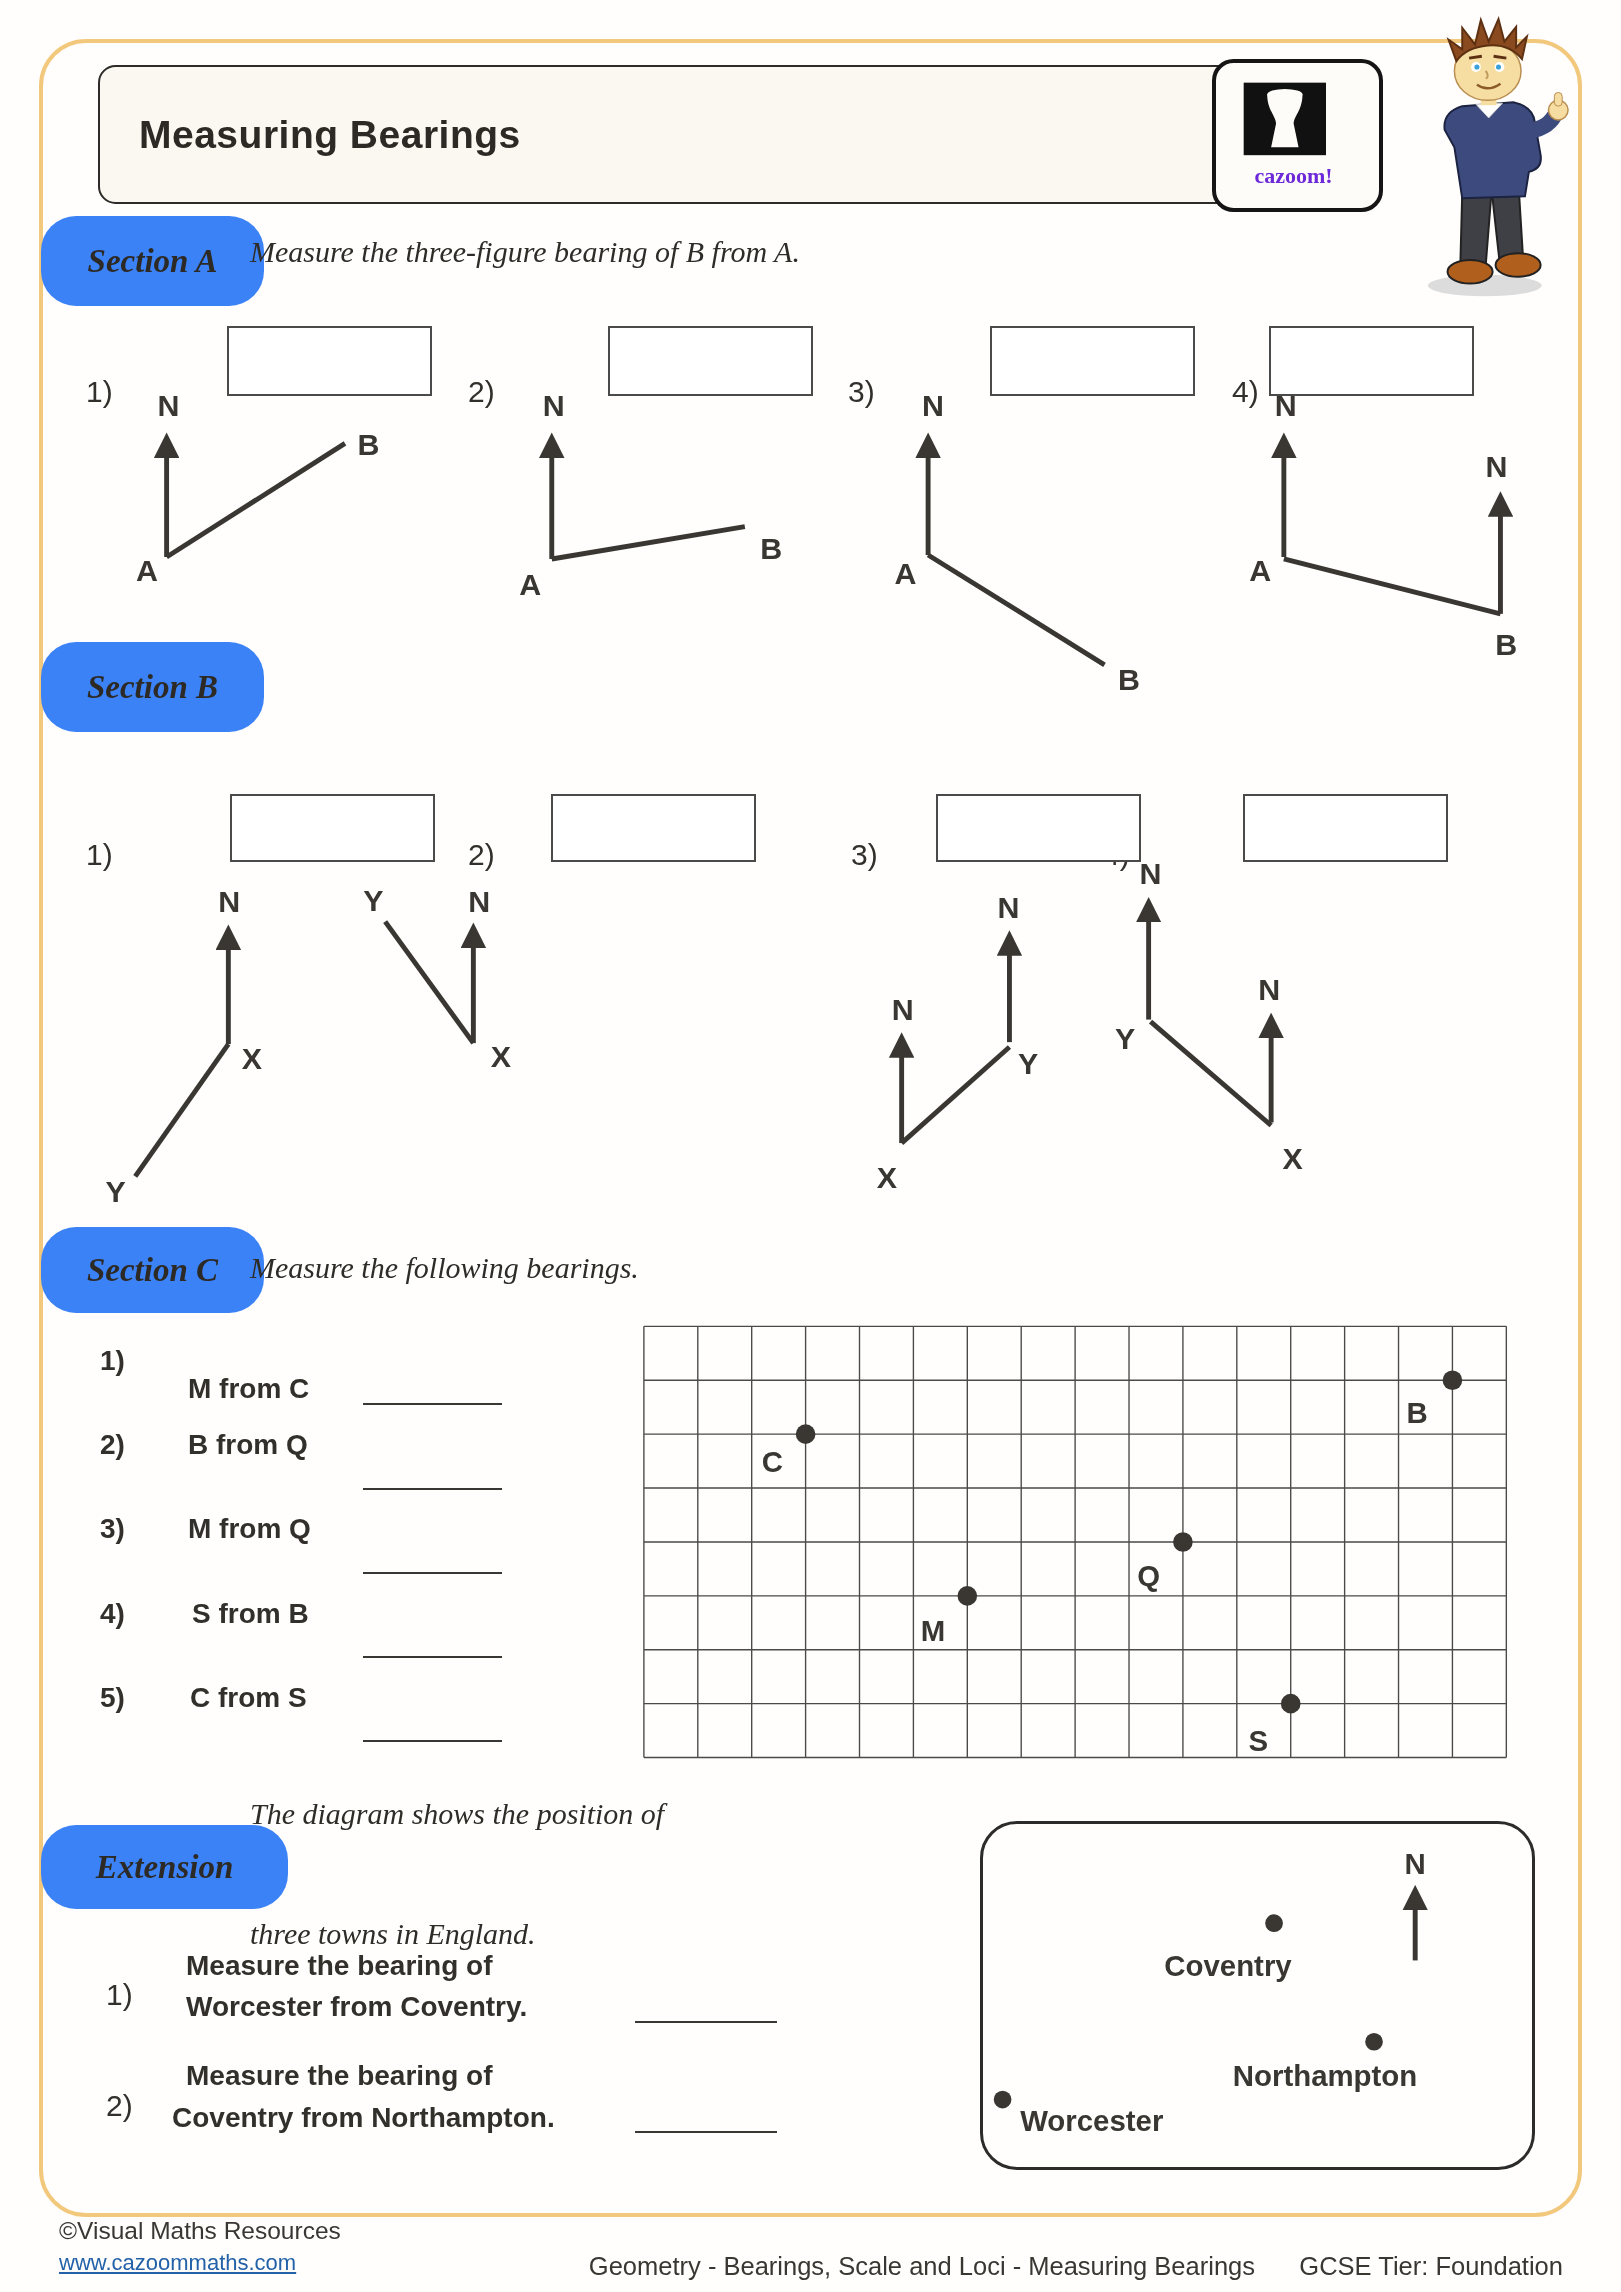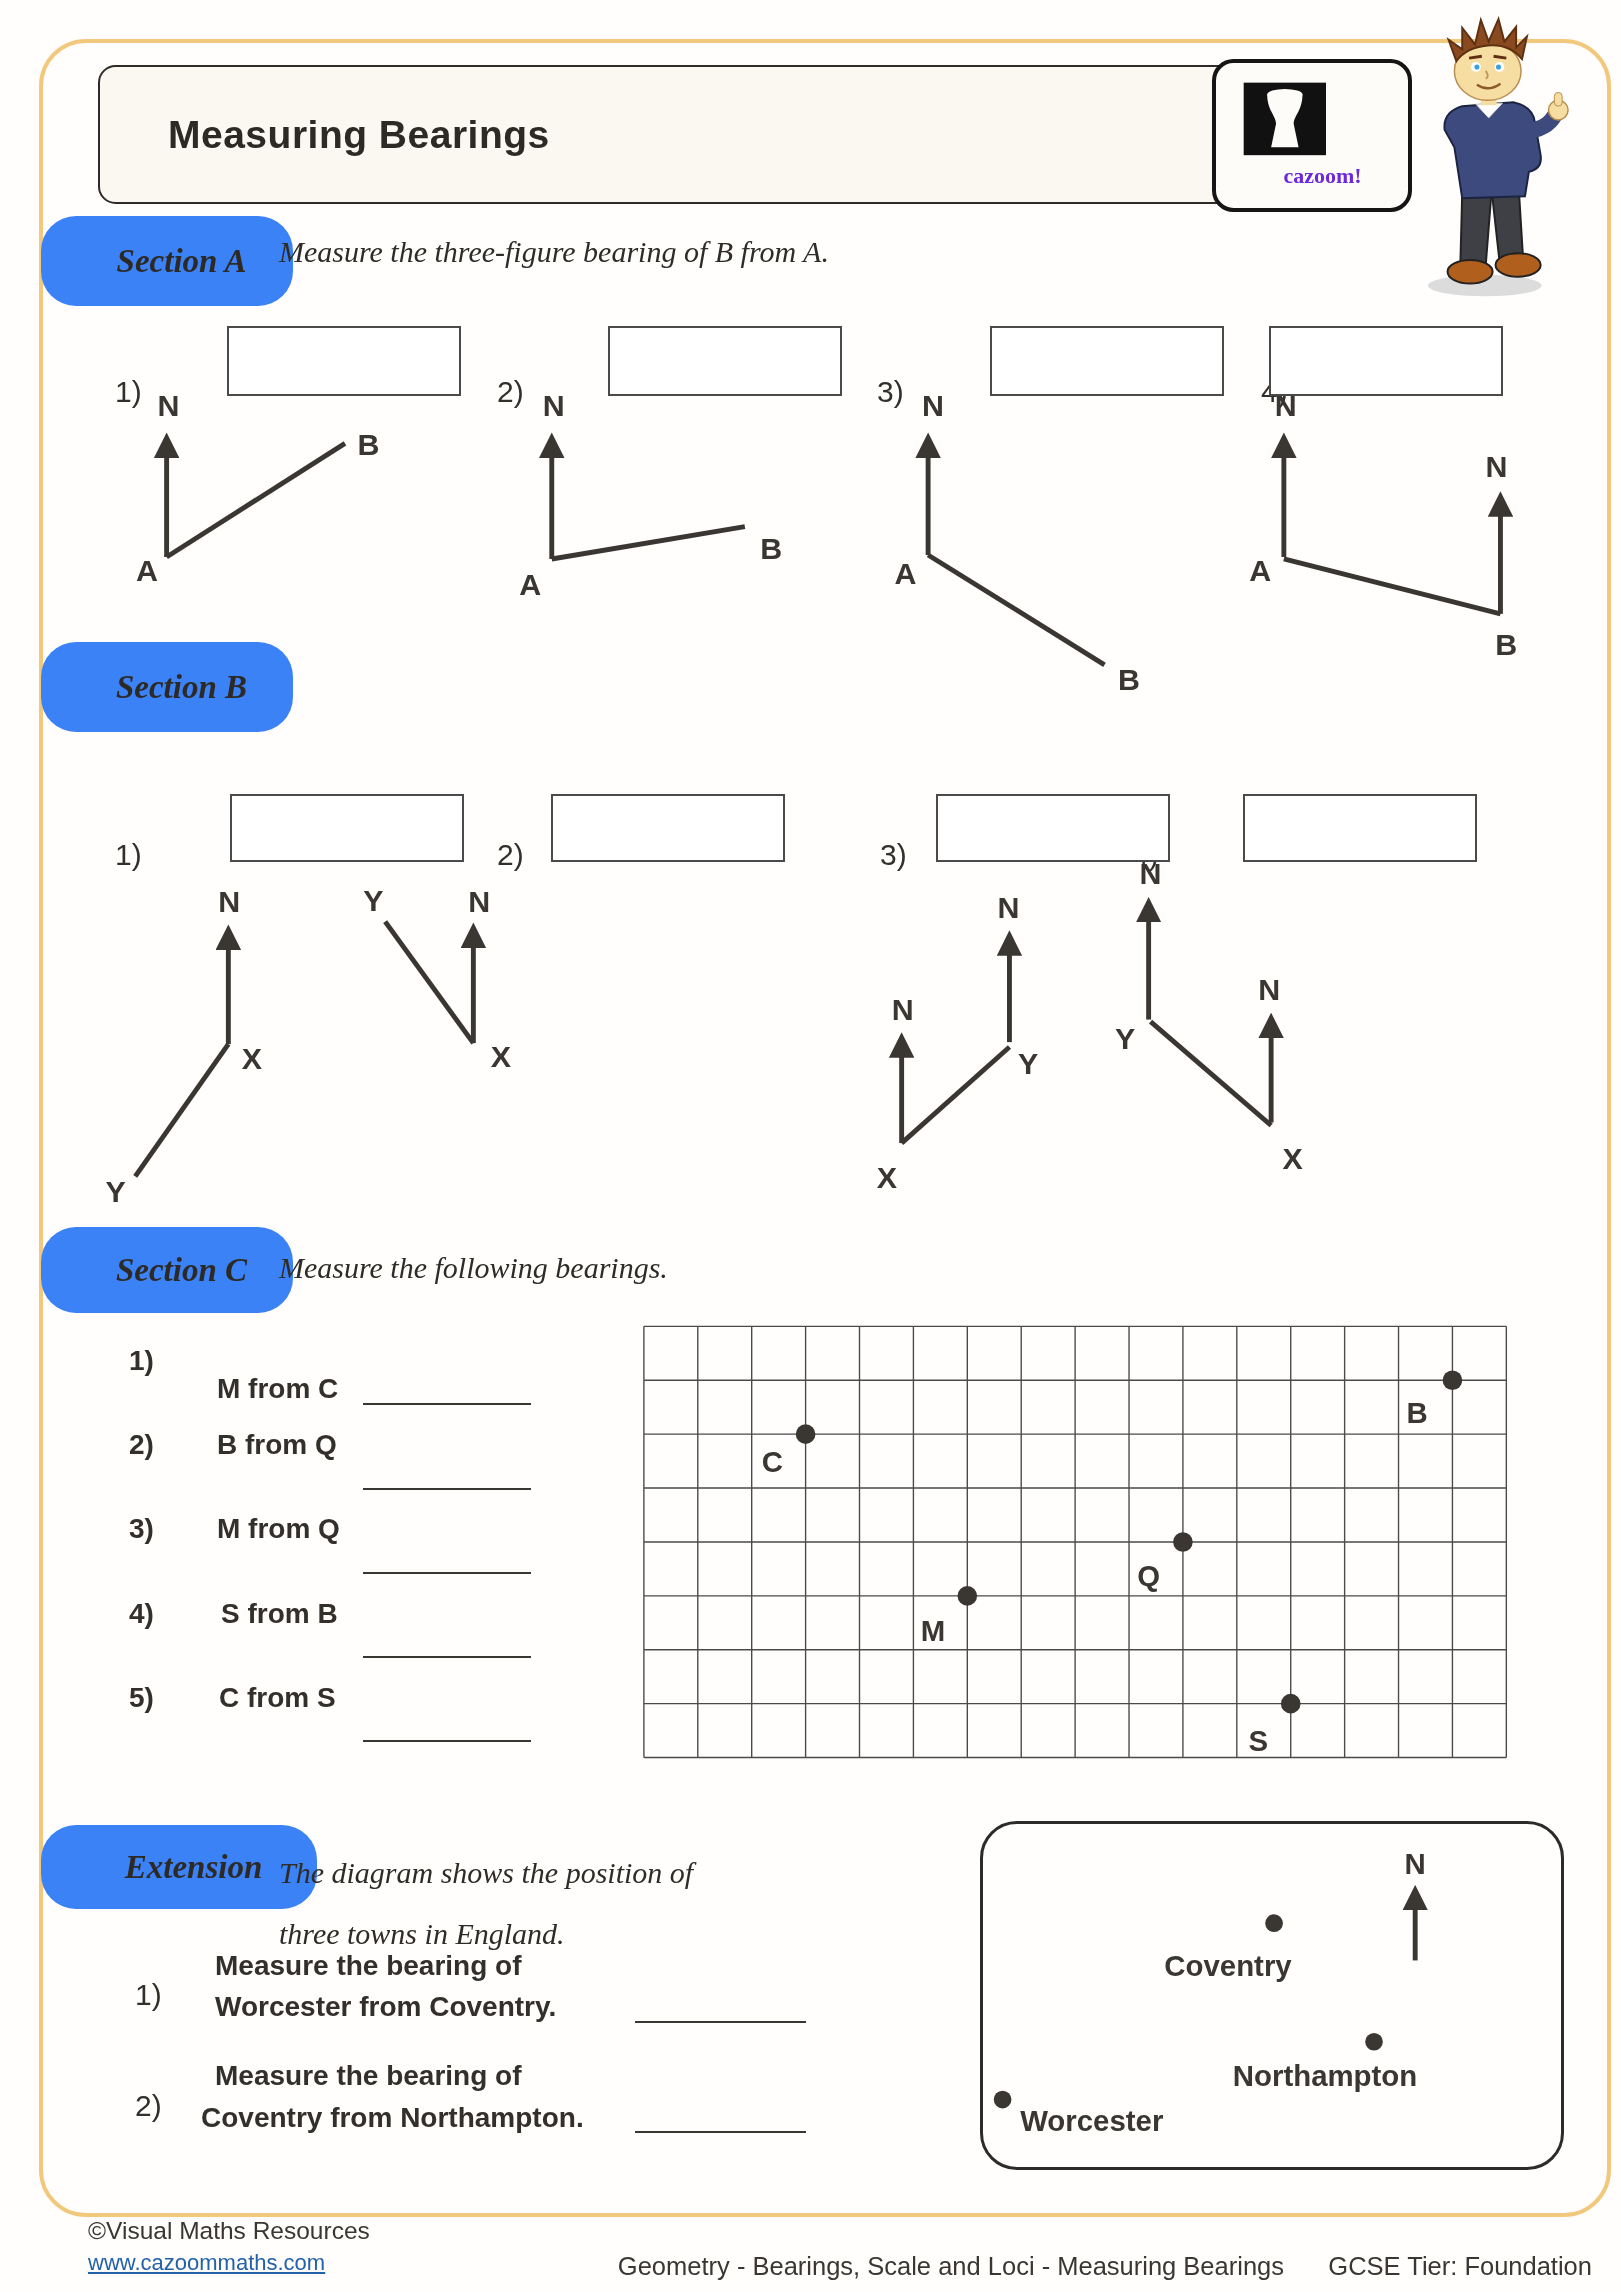--- a/index.html
+++ b/index.html
@@ -1,18 +1,18 @@
 <!DOCTYPE html>
 <html><head>
 <meta charset="utf-8">
 <style>
   html,body{margin:0;padding:0;background:#ffffff;}
   body{font-family:"Liberation Sans",sans-serif;color:#33302c;}
   .page{position:relative;width:1621px;height:2293px;background:#fffefd;overflow:hidden;}
-  .abs{position:absolute;padding-left:29px;}
+  .abs{position:absolute;}
   .frame{left:39px;top:39px;width:1535px;height:2170px;border:4.9px solid #f2c87d;border-radius:47px;}
   .header-box{left:98px;top:65px;width:1272px;height:135px;background:#faf8f0;border:2.9px solid #2e2b28;border-radius:17.6px;display:flex;align-items:center;}
   .title{font-size:39px;font-weight:700;letter-spacing:0.5px;color:#2d2a26;padding-left:39px;}
   .logo-box{left:1212px;top:59px;width:163px;height:145px;background:#fdfcf8;border:4.9px solid #151515;border-radius:21.6px;}
   .logo-text{left:1219px;top:163px;width:149px;text-align:center;font-family:"Liberation Serif",serif;font-weight:700;font-size:22px;color:#6d28d9;}
   .pill{background:#3b82f6;border-radius:35px;display:flex;align-items:center;justify-content:center;}
   .pill-label{font-family:"Liberation Serif",serif;font-style:italic;font-weight:700;font-size:33px;color:#2d2a26;}
   .instr{font-family:"Liberation Serif",serif;font-style:italic;font-size:30px;color:#2f2c28;white-space:nowrap;}
   .qnum{font-size:30px;color:#33302c;}
   .ans-box{background:#ffffff;border:2px solid #4a4a4a;}
@@ -91,21 +91,21 @@
   <div class="abs c-label" style="left:192px;top:1598px;">S from B</div>
   <div class="abs ans-line" style="left:363px;top:1625px;width:139px;height:31px;"></div>
 
   <div class="abs c-num" style="left:100px;top:1682px;">5)</div>
   <div class="abs c-label" style="left:190px;top:1682px;">C from S</div>
   <div class="abs ans-line" style="left:363px;top:1709px;width:139px;height:31px;"></div>
 
   <div class="abs pill" style="left:41px;top:1825px;width:247px;height:84px;">
     <span class="pill-label">Extension</span>
   </div>
-  <div class="abs instr" style="left:250px;top:1856px;">The diagram shows the position of</div>
+  <div class="abs instr" style="left:250px;top:1797px;">The diagram shows the position of</div>
   <div class="abs instr" style="left:250px;top:1872px;margin-top:45px;">three towns in England.</div>
 
   <div class="abs qnum" style="left:106px;top:1978px;">1)</div>
   <div class="abs ext-text" style="left:186px;top:1945px;">Measure the bearing of</div>
   <div class="abs ext-text" style="left:186px;top:1986px;">Worcester from Coventry.</div>
   <div class="abs ans-line" style="left:635px;top:1990px;width:142px;height:31px;"></div>
 
   <div class="abs qnum" style="left:106px;top:2089px;">2)</div>
   <div class="abs ext-text" style="left:186px;top:2055px;">Measure the bearing of</div>
   <div class="abs ext-text" style="left:172px;top:2097px;">Coventry from Northampton.</div>

